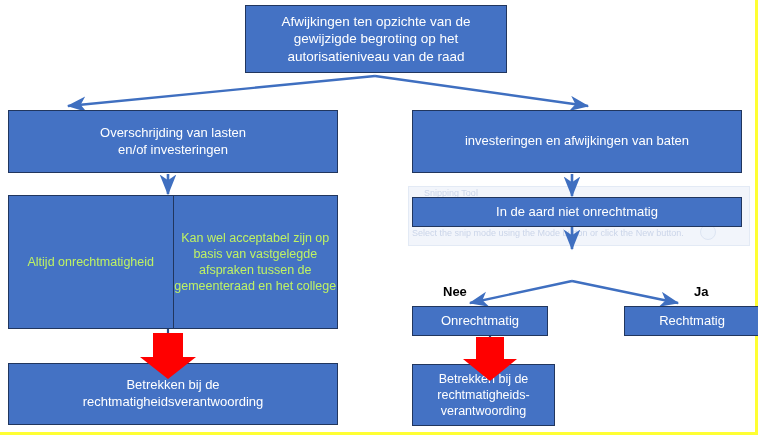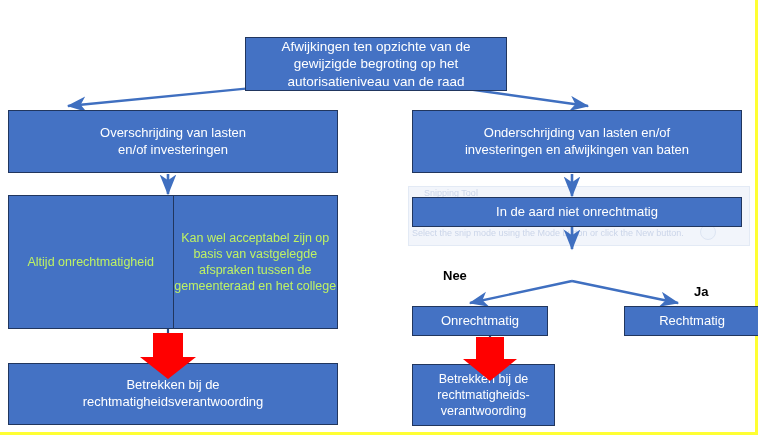--- a/index.html
+++ b/index.html
@@ -165,21 +165,21 @@
     <line x1="572" y1="227" x2="572" y2="249" stroke="#3f6fc0" stroke-width="2.6" marker-end="url(#arrowBlue)"></line>
 
     <line x1="572" y1="281" x2="470" y2="303" stroke="#3f6fc0" stroke-width="2.4" marker-end="url(#arrowBlue)"></line>
 
     <line x1="572" y1="281" x2="678" y2="303" stroke="#3f6fc0" stroke-width="2.4" marker-end="url(#arrowBlue)"></line>
 
     <line x1="168" y1="328" x2="168" y2="368" stroke="#2b4b86" stroke-width="2.2"></line>
     <line x1="490" y1="336" x2="490" y2="372" stroke="#2b4b86" stroke-width="2.2"></line>
   </svg>
 
-  <div class="box" style="left:245px; top:5px; width:262px; height:54px; font-size:13.5px;margin-top:32px;">
+  <div class="box" style="left:245px; top:5px; width:262px; height:68px; font-size:13.5px;">
     <span>
       <span>Afwijkingen ten opzichte van de</span>
       <span>gewijzigde begroting op het</span>
       <span>autorisatieniveau van de raad</span>
     </span>
   </div>
 
   <div class="box" style="left:8px; top:110px; width:330px; height:63px; font-size:13px;">
     <span>
       <span>Overschrijding van lasten</span>
@@ -208,31 +208,30 @@
 
   <div class="box" style="left:8px; top:363px; width:330px; height:62px; font-size:13px;">
     <span>
       <span>Betrekken bij de</span>
       <span>rechtmatigheidsverantwoording</span>
     </span>
   </div>
 
   <div class="box" style="left:412px; top:110px; width:330px; height:63px; font-size:13px;">
     <span>
-      <span>Onderschrijding van lasten en/of</span>
       <span>investeringen en afwijkingen van baten</span>
     </span>
   </div>
 
   <div class="box" style="left:412px; top:197px; width:330px; height:30px; font-size:13px;">
     <span>In de aard niet onrechtmatig</span>
   </div>
 
 
-  <div class="edge-label" style="left:424px; top:268px;padding-left:19px;">Nee</div>
+  <div class="edge-label" style="left:424px; top:284px;padding-left:19px;">Nee</div>
   <div class="edge-label" style="left:694px; top:284px;">Ja</div>
 
   <div class="box" style="left:412px; top:306px; width:136px; height:30px; font-size:13px;">
     <span>Onrechtmatig</span>
   </div>
 
   <div class="box" style="left:624px; top:306px; width:136px; height:30px; font-size:13px;">
     <span>Rechtmatig</span>
   </div>
 

